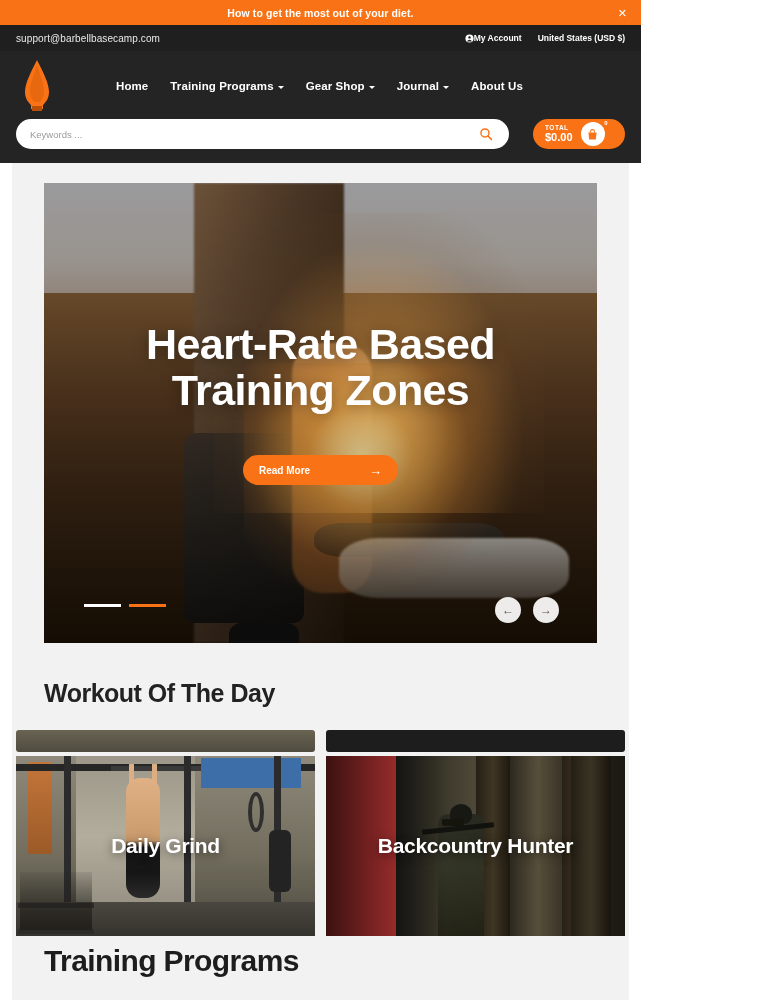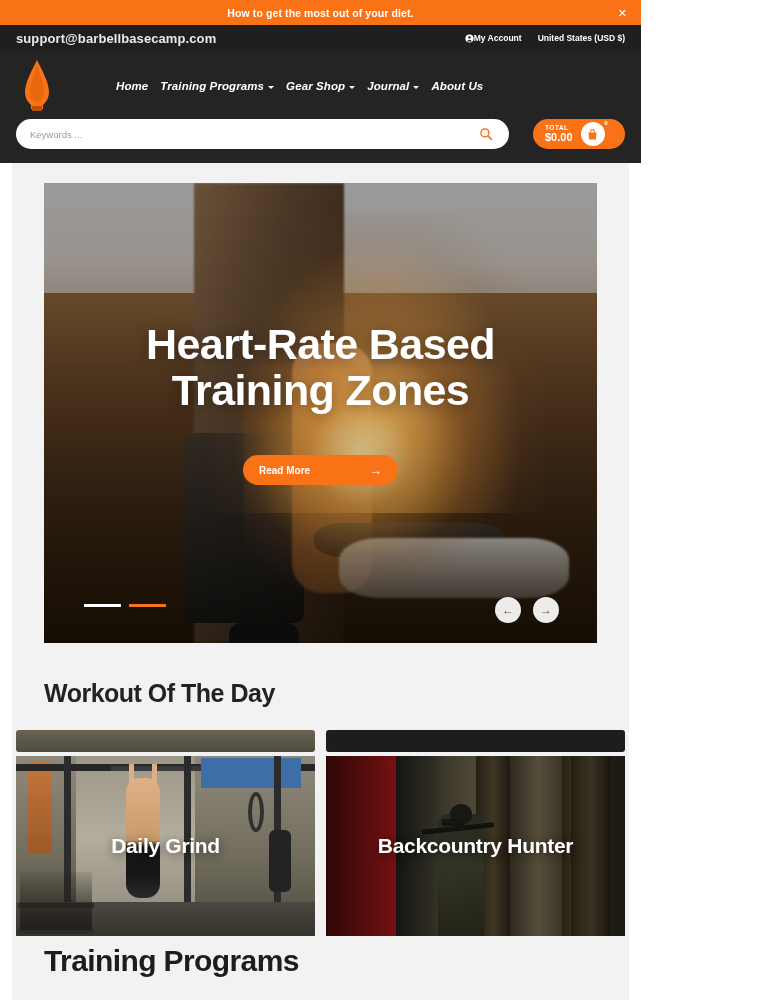--- a/index.html
+++ b/index.html
@@ -23,38 +23,38 @@
     position:absolute; right:14px; top:50%; transform:translateY(-50%);
     color:#ffffff; font-size:11px; line-height:1; cursor:pointer;
     font-family:"Liberation Sans", sans-serif;
   }
 
   
   .util-bar{
     height:26px; background:#1f1f1f; display:flex; align-items:center;
     padding:0 16px; color:#e9e9e9;
   }
-  .util-mail{ font-size:13px; font-weight:bold; letter-spacing:.1px; }
+  .util-mail{ font-size:10px; font-weight:normal; letter-spacing:.1px; }
   .util-right{ margin-left:auto; display:flex; align-items:center; gap:16px; }
   .util-link{
     font-size:8.5px; font-weight:bold; color:#ffffff;
     display:flex; align-items:center; gap:0; cursor:pointer;
   }
   .user-ico{ width:9px; height:9px; display:inline-block; }
 
   
   .header{
     background:#242424; padding:6px 16px 14px 16px;
     position:relative;
   }
   .header-top{ display:flex; align-items:center; height:58px; }
   .logo{ width:42px; height:54px; position:relative; flex:0 0 auto; }
   .logo svg{ display:block; }
   .nav{
-    display:flex; align-items:flex-end; gap:12px; margin-left:58px;font-style:italic;
+    display:flex; align-items:flex-end; gap:22px; margin-left:58px;
   }
   .nav-item{
     color:#ffffff; font-size:11.5px; font-weight:bold; letter-spacing:.1px;
     display:flex; align-items:center; gap:4px; cursor:pointer; white-space:nowrap;
   }
   .caret{
     width:0;height:0;border-left:3px solid transparent;border-right:3px solid transparent;
     border-top:3.5px solid #ffffff; display:inline-block; margin-top:2px;
   }
 
@@ -237,21 +237,21 @@
     position:absolute; left:4px; bottom:6px; width:72px; height:58px;
     background:linear-gradient(180deg,rgba(40,38,34,.1),rgba(32,30,26,.9));
   }
   .gym .kbshelf{ position:absolute; left:2px; bottom:28px; width:76px; height:5px; background:#2e2c28; }
   .gym .kbshelf2{ position:absolute; left:2px; bottom:2px; width:76px; height:5px; background:#2e2c28; }
   .gym .rope{ position:absolute; left:232px; top:36px; width:16px; height:40px; border:4px solid #2f2f2f; border-radius:50%; }
   .gym .bag{ position:absolute; right:24px; top:74px; width:22px; height:62px; background:#232323; border-radius:6px; }
   .gym .floor{ position:absolute; left:0; right:0; bottom:0; height:34px; background:linear-gradient(180deg,#4a4740,#35332d); }
 
   
-  .hunter{ background:#b91c1c; }
+  .hunter{ background:#ef4444; }
   .hunter .forest{
     position:absolute; left:70px; right:0; top:0; bottom:0;
     background:linear-gradient(90deg,#20201c 0%,#3d3a2c 18%,#595240 34%,#2e2a20 48%,#6b6149 62%,#3a3428 78%,#252219 100%);
   }
   .hunter .tree1{ position:absolute; left:150px; top:0; width:34px; bottom:0; background:linear-gradient(90deg,#2a2318,#4a3f2a,#241e14); }
   .hunter .tree2{ position:absolute; left:236px; top:0; width:46px; bottom:0; background:linear-gradient(90deg,#33291a,#5a4c32,#2a2216); }
   .hunter .tree3{ position:absolute; right:14px; top:0; width:40px; bottom:0; background:linear-gradient(90deg,#2d2719,#4d4430,#221c12); }
   .hunter .figure{
     position:absolute; left:112px; top:58px; width:46px; height:122px;
     background:linear-gradient(180deg,#2d2e23 0%,#3a3c2c 40%,#272819 100%);

